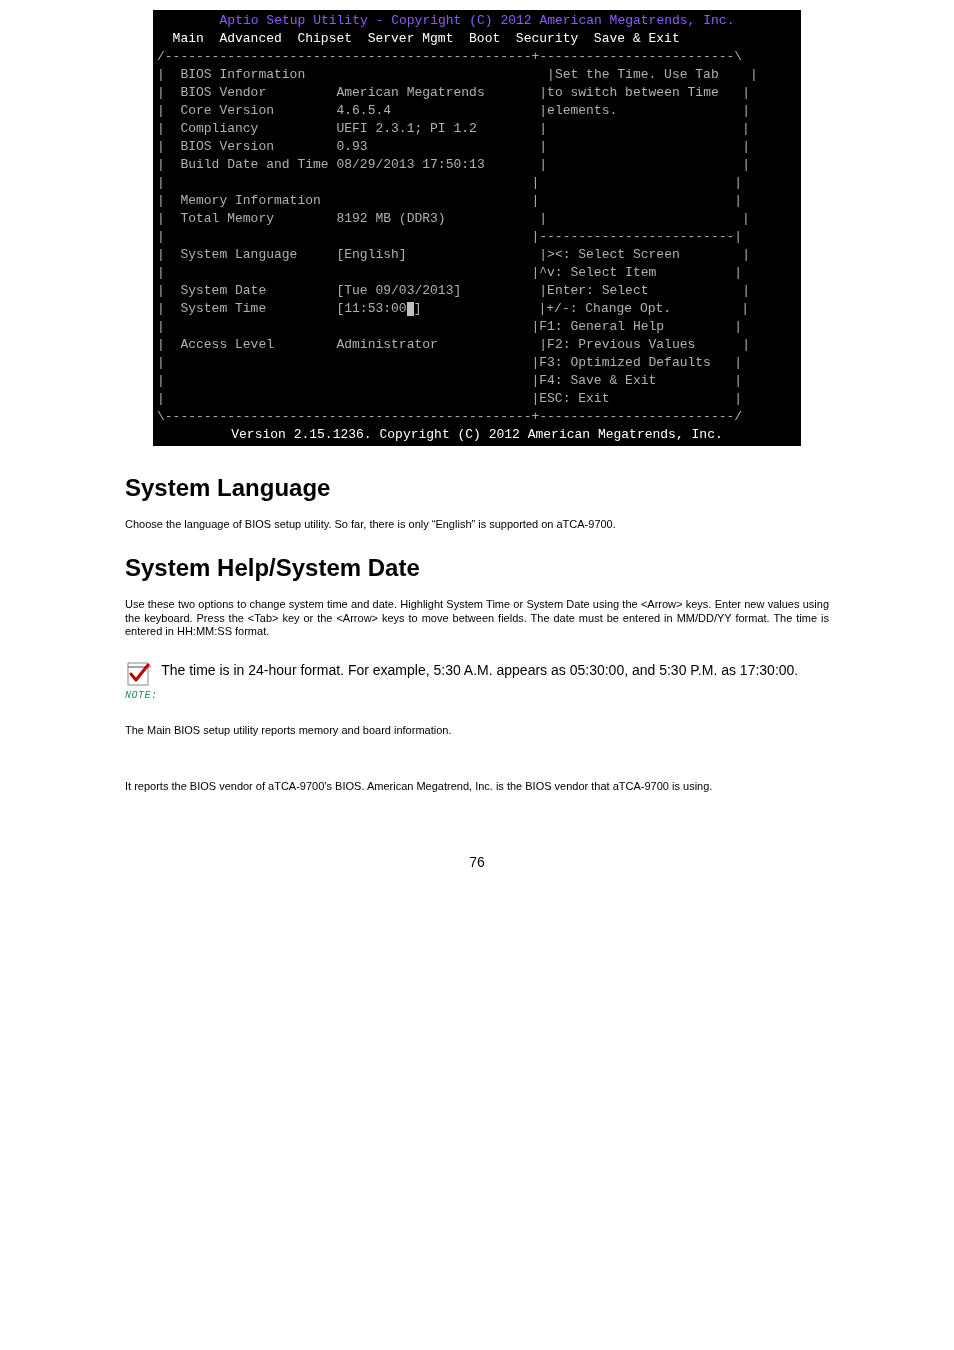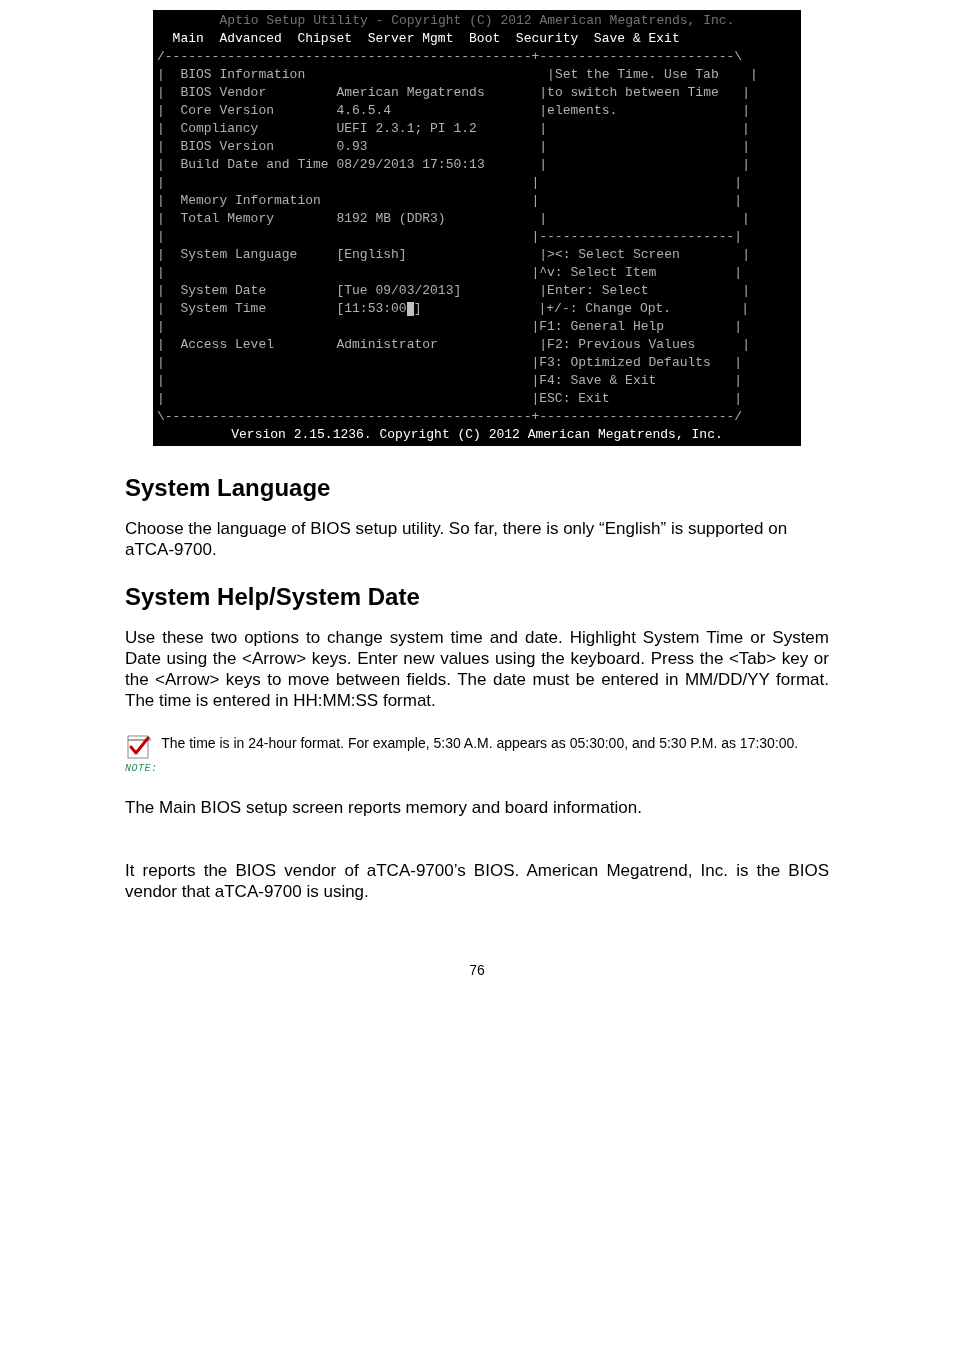--- a/index.html
+++ b/index.html
@@ -24,21 +24,21 @@
     font-family: "Courier New", monospace;
     font-size: 13px;
     line-height: 18px;
     white-space: pre;
     margin: 0 auto 28px auto;
     width: 640px;
     padding: 2px 4px 2px 4px;
     display: block;
   }
   .bios .hdr {
-    color: #737373;
+    color: #8b5cf6;
     text-align: center;
     display: block;
   }
   .bios .menubar {
     color: #fff;
     display: block;
   }
   .bios .row {
     display: block;
   }
@@ -57,21 +57,21 @@
   }
 
   
   h2 {
     font-family: Arial, Helvetica, sans-serif;
     font-weight: bold;
     font-size: 24px;
     margin: 0 0 16px 0;
   }
   p.body {
-    font-size: 17px;
+    font-size: 11px;
     line-height: 1.25;
     margin: 0 0 22px 0;
   }
   p.justify {
     text-align: justify;
   }
   
   .note-icon {
     display: inline-block;
     vertical-align: bottom;
@@ -120,19 +120,19 @@
         <svg width="28" height="26" viewBox="0 0 28 26">
           <path d="M3 2 L23 2 L26 6 L3 6 Z" fill="none" stroke="#888" stroke-width="1"></path>
           <rect x="3" y="6" width="20" height="18" fill="none" stroke="#888" stroke-width="1"></rect>
           <path d="M6 13 L11 19 L23 4" fill="none" stroke="#c00000" stroke-width="3" stroke-linecap="round" stroke-linejoin="round"></path>
         </svg>
       </span>
       <span class="note-label">NOTE:</span>
     </span><span>  The time is in 24-hour format. For example, 5:30 A.M. appears as 05:30:00, and 5:30 P.M. as 17:30:00.</span>
   </div>
 
-  <p class="body">The Main BIOS setup screen reports memory and board information.</p>
+  <p class="body">The Main BIOS setup utility reports memory and board information.</p>
 
   <p class="body justify" style="margin-top:42px;">It reports the BIOS vendor of aTCA-9700’s BIOS. American Megatrend, Inc. is the BIOS vendor that aTCA-9700 is using.</p>
 
 
   <div class="pagenum">76</div>
 </div>
 
 </body></html>

